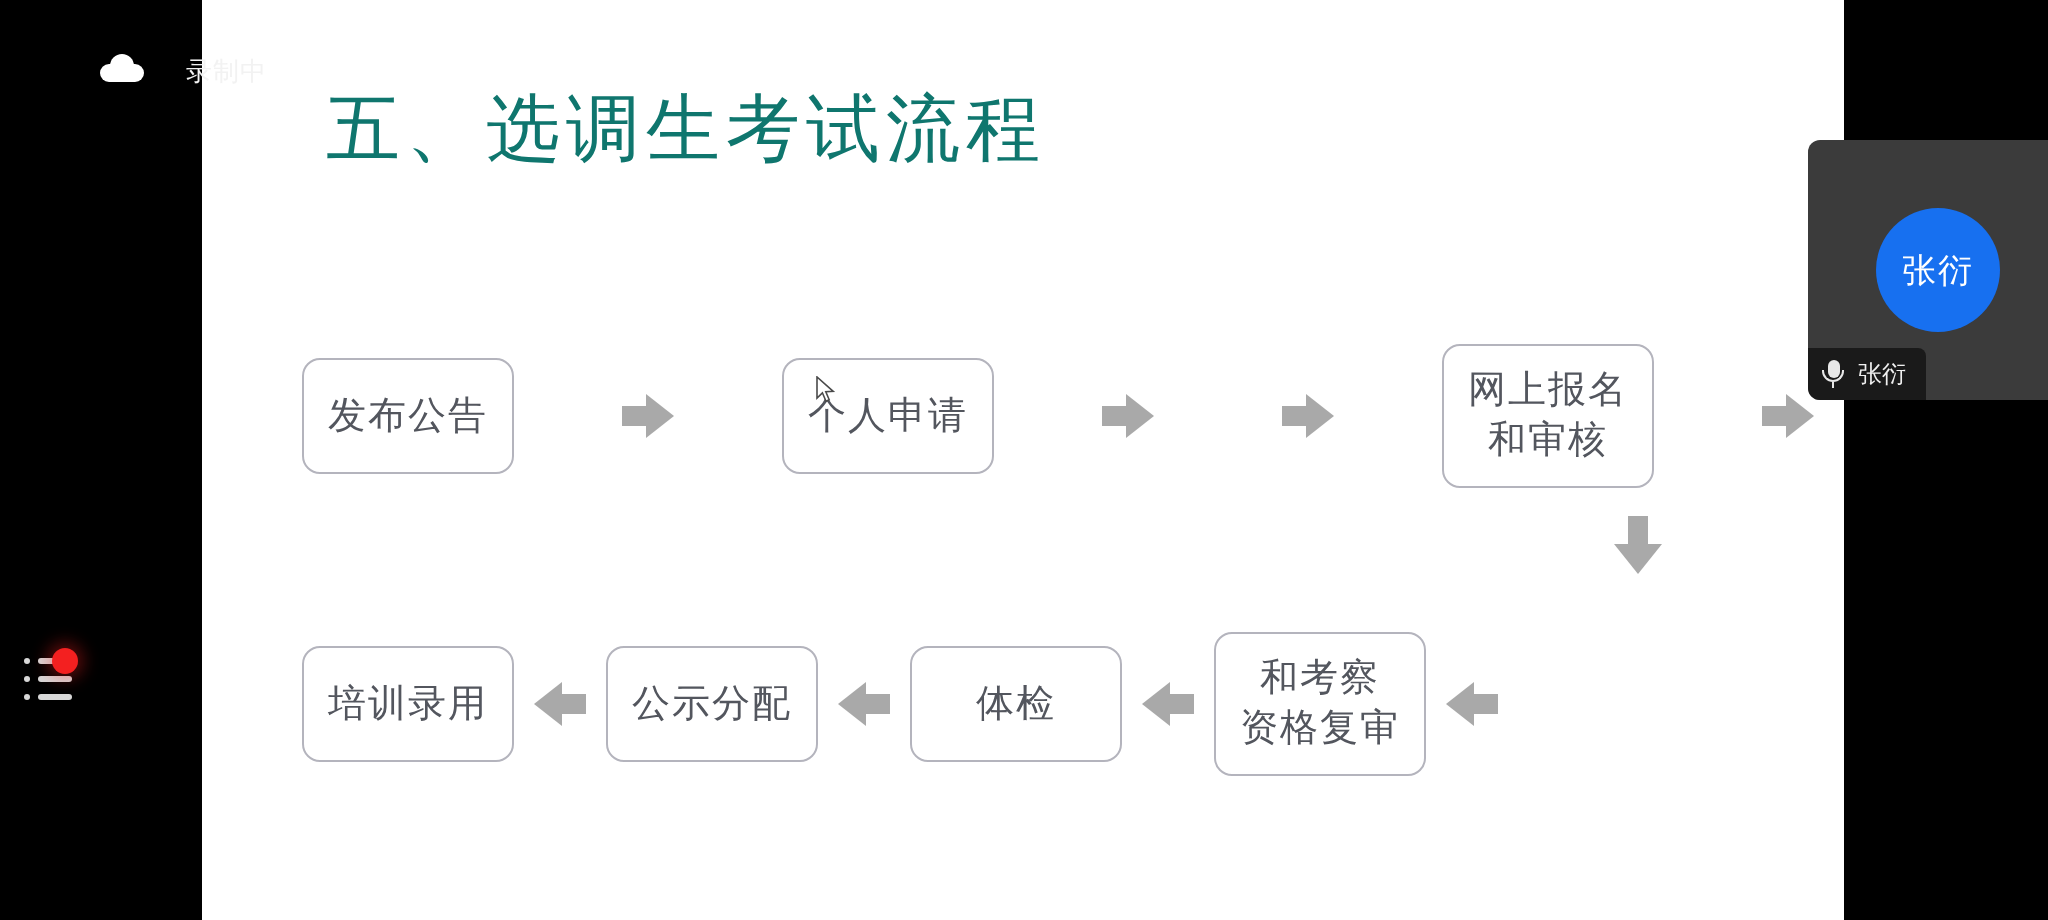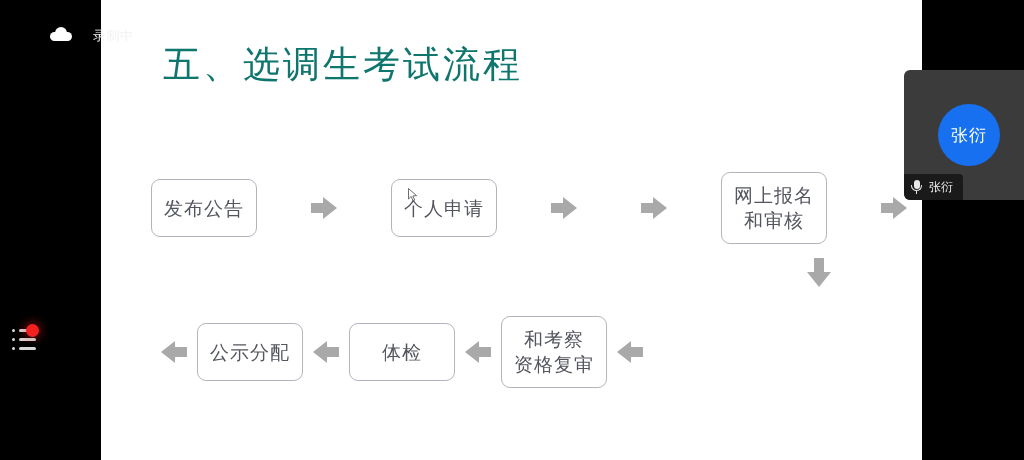--- a/index.html
+++ b/index.html
@@ -413,20 +413,23 @@
         <div class="arrow-slot">
           <span class="arrow-right"></span>
         </div>
 
       </div>
 
       <div id="arrow-down"></div>
 
       <div class="flow-row" id="flow-row-2">
 
+        <div class="flow-box">
+          <span>培训录用</span>
+        </div>
 
         <div class="arrow-slot">
           <span class="arrow-left"></span>
         </div>
 
         <div class="flow-box">
           <span>公示分配</span>
         </div>
 
         <div class="arrow-slot">

